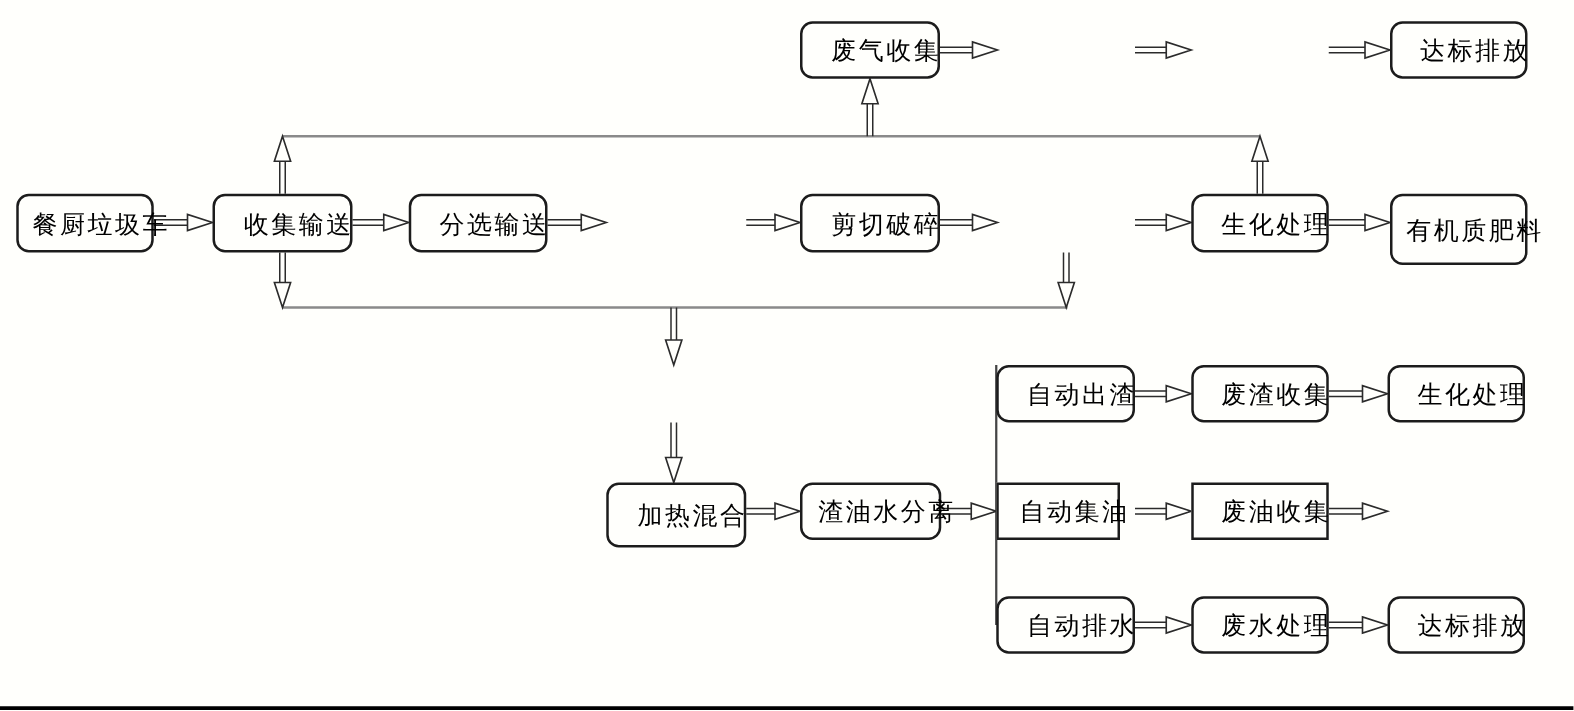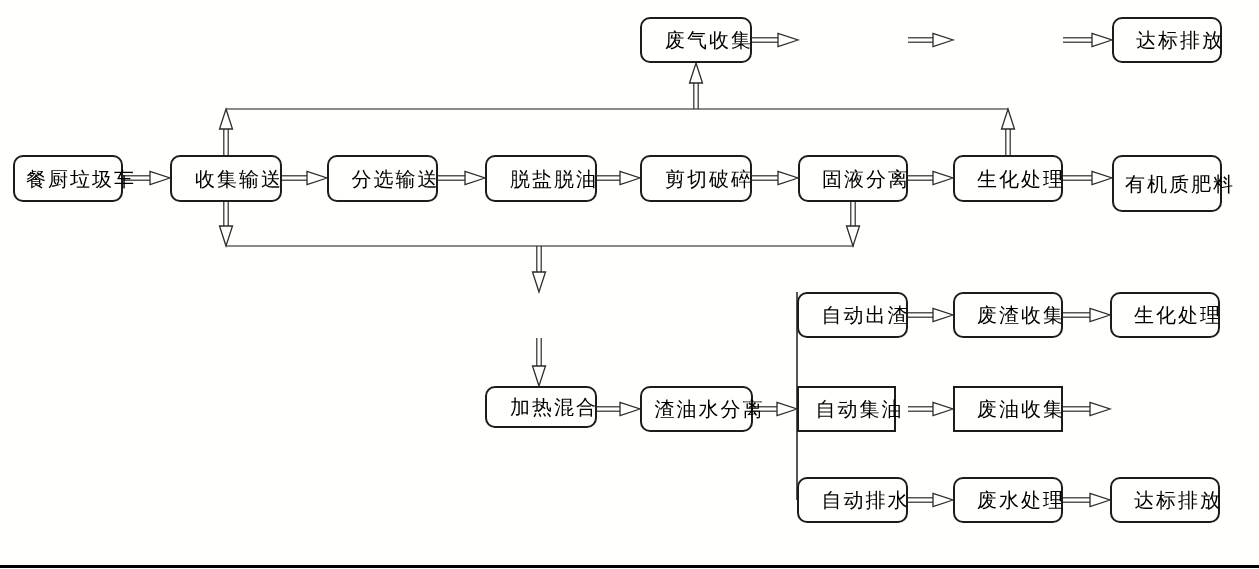--- a/index.html
+++ b/index.html
@@ -108,27 +108,25 @@
       <line x1="1063" y1="497.8" x2="1090" y2="497.8" stroke="#2b2b2b" stroke-width="1.2"></line>
       <polygon points="1110,500 1090,506.5 1090,493.5" fill="#fffffc" stroke="#2b2b2b" stroke-width="1.3"></polygon>
     </svg>
 
   <div class="node" style="left:640px;top:17px;width:112px;height:46px">废气收集</div>
   <div class="node" style="left:1112px;top:17px;width:110px;height:46px">达标排放</div>
 
   <div class="node" style="left:13px;top:155px;width:110px;height:47px">餐厨垃圾车</div>
   <div class="node" style="left:170px;top:155px;width:112px;height:47px">收集输送</div>
   <div class="node" style="left:327px;top:155px;width:111px;height:47px">分选输送</div>
-  <div class="node" style="left:485px;top:155px;width:112px;height:47px">脱盐脱油</div>
   <div class="node" style="left:640px;top:155px;width:112px;height:47px">剪切破碎</div>
-  <div class="node" style="left:798px;top:155px;width:110px;height:47px">固液分离</div>
   <div class="node" style="left:953px;top:155px;width:110px;height:47px">生化处理</div>
   <div class="node" style="left:1112px;top:155px;width:110px;height:57px">有机质肥料</div>
 
-  <div class="node" style="left:485px;top:386px;width:112px;height:42px">加热混合</div>
+  <div class="node" style="left:485px;top:386px;width:112px;height:52px">加热混合</div>
   <div class="node" style="left:640px;top:386px;width:113px;height:46px">渣油水分离</div>
 
   <div class="node" style="left:797px;top:292px;width:111px;height:46px">自动出渣</div>
   <div class="node" style="left:953px;top:292px;width:110px;height:46px">废渣收集</div>
   <div class="node" style="left:1110px;top:292px;width:110px;height:46px">生化处理</div>
 
   <div class="node sharp" style="left:797px;top:386px;width:99px;height:46px">自动集油</div>
   <div class="node sharp" style="left:953px;top:386px;width:110px;height:46px">废油收集</div>
 
   <div class="node" style="left:797px;top:477px;width:111px;height:46px">自动排水</div>

